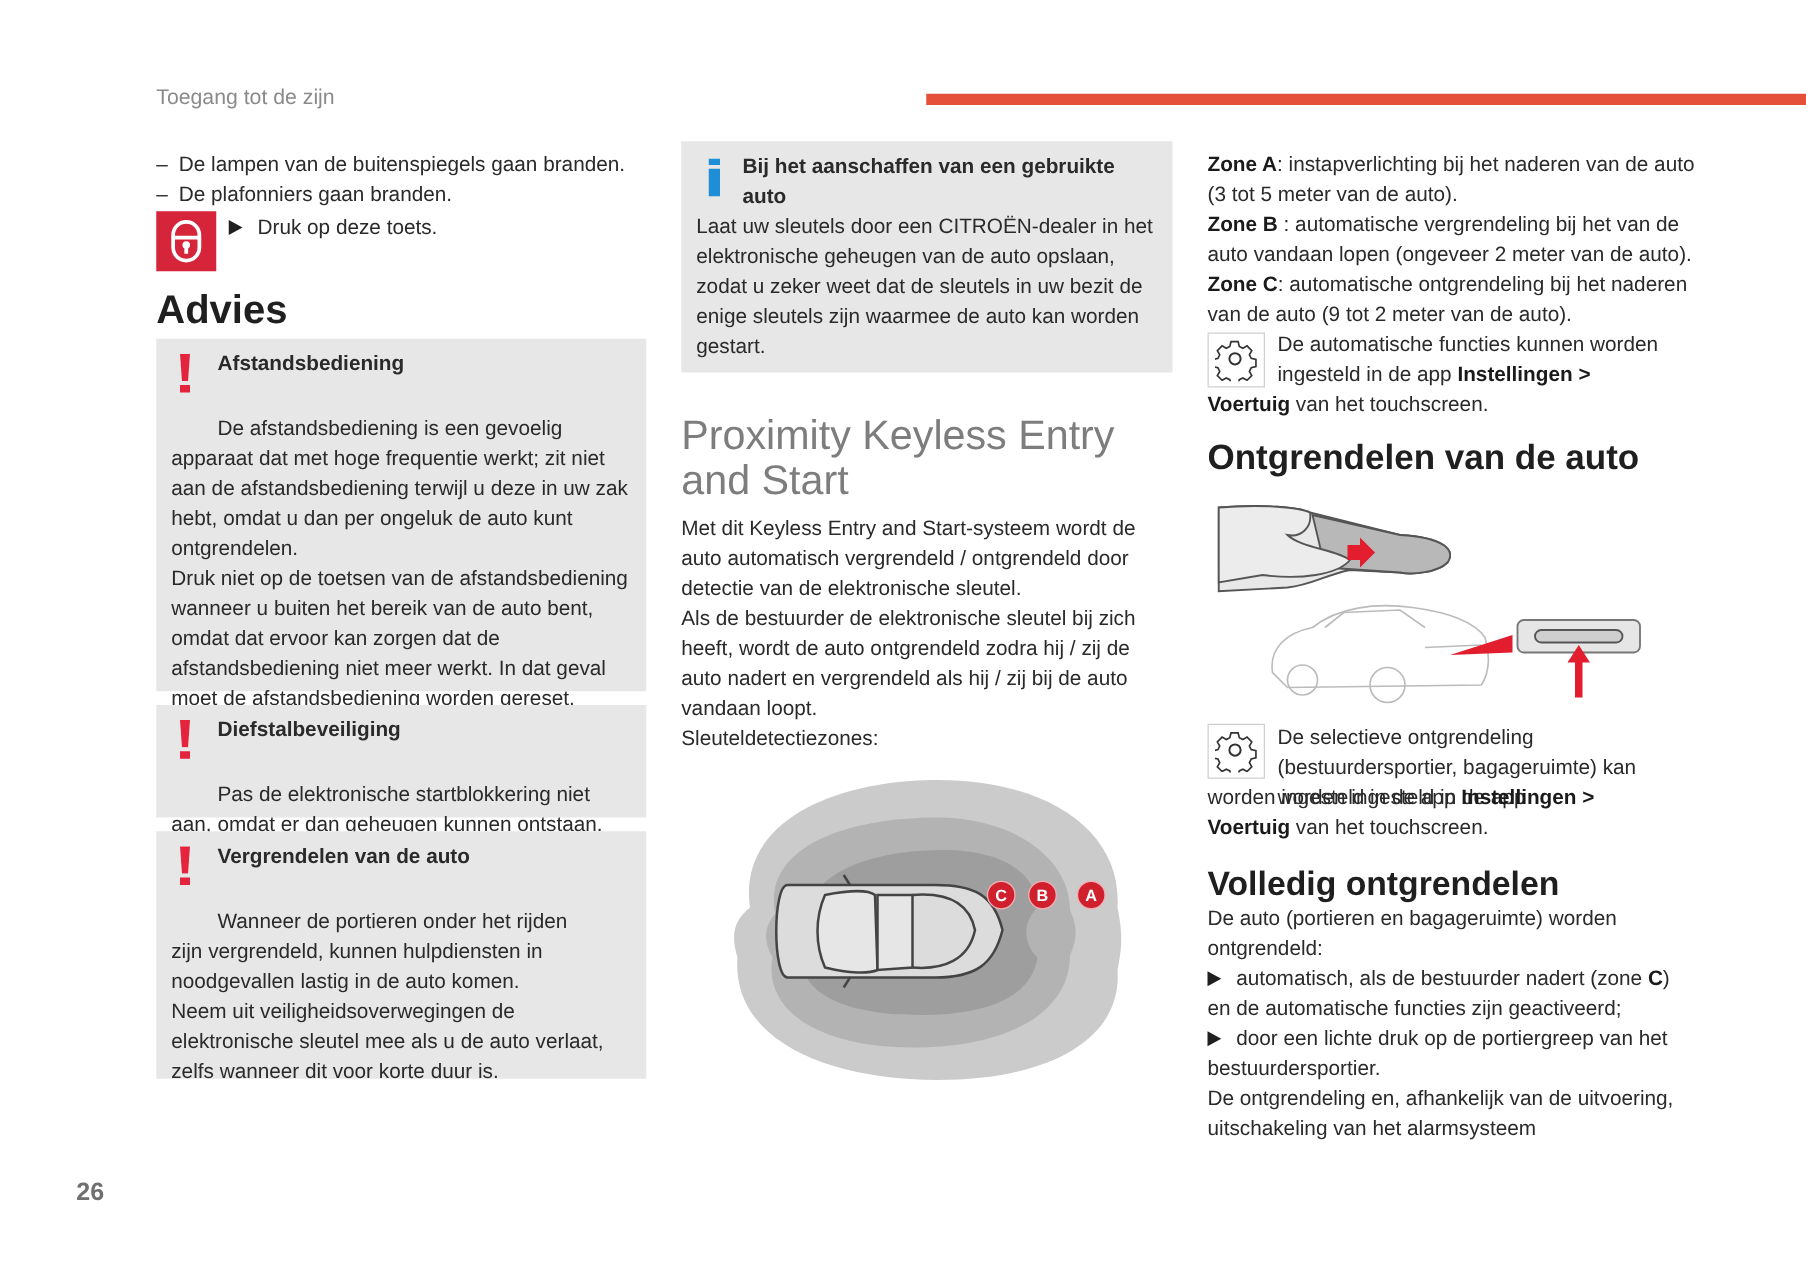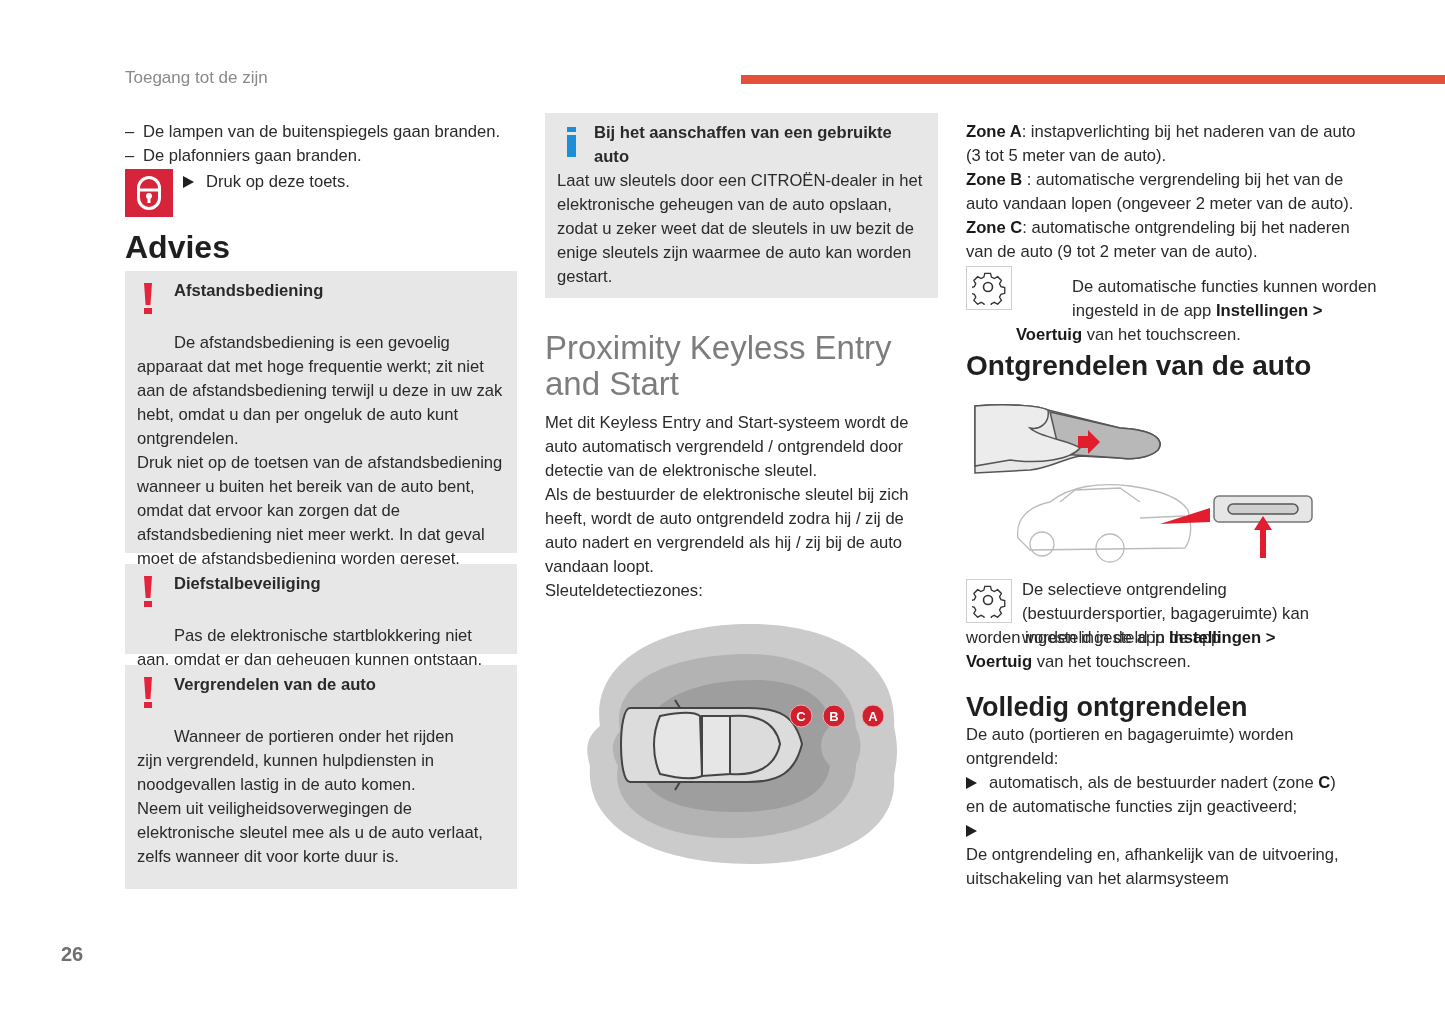--- a/index.html
+++ b/index.html
@@ -96,21 +96,21 @@
 <div class="abs col1 warnbox txt" style="top:564px; height:90px;">
   <div class="excl">
       <div class="bar"></div>
       <div class="dot"></div>
     </div>
   <div class="title">Diefstalbeveiliging</div>
   <div class="first">Pas de elektronische startblokkering niet</div>
   <div>aan, omdat er dan geheugen kunnen ontstaan.</div>
 </div>
 
-<div class="abs col1 warnbox txt" style="top:665px; height:224px;">
+<div class="abs col1 warnbox txt" style="top:665px; height:198px;">
   <div class="excl">
       <div class="bar"></div>
       <div class="dot"></div>
     </div>
   <div class="title">Vergrendelen van de auto</div>
   <div class="first">Wanneer de portieren onder het rijden</div>
   <div>zijn vergrendeld, kunnen hulpdiensten in noodgevallen lastig in de auto komen.</div>
   <div>Neem uit veiligheidsoverwegingen de elektronische sleutel mee als u de auto verlaat, zelfs wanneer dit voor korte duur is.</div>
 </div>
 
@@ -164,21 +164,21 @@
   <div><b>Zone B</b><span> : </span><span>automatische vergrendeling bij het van de auto vandaan lopen (ongeveer 2 meter van de auto).</span></div>
   <div><b>Zone C</b><span>: </span><span>automatische ontgrendeling bij het naderen van de auto (9 tot 2 meter van de auto).</span></div>
 </div>
 
 <div class="abs gear-box" style="left:966px; top:266px;">
   <svg width="34" height="34" viewBox="0 0 34 34">
     <path d="M14 3 h6 l1 4 l3 1.5 l3.5 -2 l4 4 l-2 3.5 l1.5 3 l4 1 v6 l-4 1 l-1.5 3 l2 3.5 l-4 4 l-3.5 -2 l-3 1.5 l-1 4 h-6 l-1 -4 l-3 -1.5 l-3.5 2 l-4 -4 l2 -3.5 l-1.5 -3 l-4 -1 v-6 l4 -1 l1.5 -3 l-2 -3.5 l4 -4 l3.5 2 l3 -1.5 z" transform="translate(-0.5,-0.5) scale(0.95)" fill="none" stroke="#333" stroke-width="1.4"></path>
     <circle cx="16" cy="16" r="4.5" fill="none" stroke="#333" stroke-width="1.6"></circle>
   </svg>
 </div>
-<div class="abs txt" style="left:1016px; top:264px; width:400px;margin-top:11px;">
+<div class="abs txt" style="left:966px; top:264px; width:400px;">
   <div style="padding-left:56px;"><span>De automatische functies kunnen worden ingesteld in de app </span><b>Instellingen &gt;</b></div>
   <div><b>Voertuig</b><span> van het touchscreen.</span></div>
 </div>
 
 <h2 class="abs ontgr">Ontgrendelen van de auto</h2>
 
 <div class="abs" style="left:970px; top:398px; width:350px; height:176px;">
   <svg width="350" height="176" viewBox="0 0 350 176">
     <g stroke="#555" stroke-width="1.5">
       <path d="M5 8 C 40 5, 70 8, 78 12 L 150 30 C 185 32, 195 42, 188 52 C 180 60, 160 62, 150 60 L 110 58 C 90 62, 80 70, 60 72 L 5 75 Z" fill="#e8e8e8"></path>
@@ -215,17 +215,17 @@
   <div><span>worden ingesteld in de app </span><b>Instellingen &gt;</b></div>
   <div><b>Voertuig</b><span> van het touchscreen.</span></div>
 </div>
 
 <h3 class="abs volledig">Volledig ontgrendelen</h3>
 
 <div class="abs col3 txt" style="top:723px; width:385px;">
   <div>De auto (portieren en bagageruimte) worden ontgrendeld:</div>
   <div><span class="tri"></span><span>automatisch, als de bestuurder nadert (zone </span><b>C</b><span>)</span></div>
   <div>en de automatische functies zijn geactiveerd;</div>
-  <div><span class="tri"></span></div>
+  <div><span class="tri"></span><span>door een lichte druk op de portiergreep van het bestuurdersportier.</span></div>
   <div>De ontgrendeling en, afhankelijk van de uitvoering, uitschakeling van het alarmsysteem</div>
 </div>
 
 <div class="abs page-num">26</div>
 
 </body></html>

